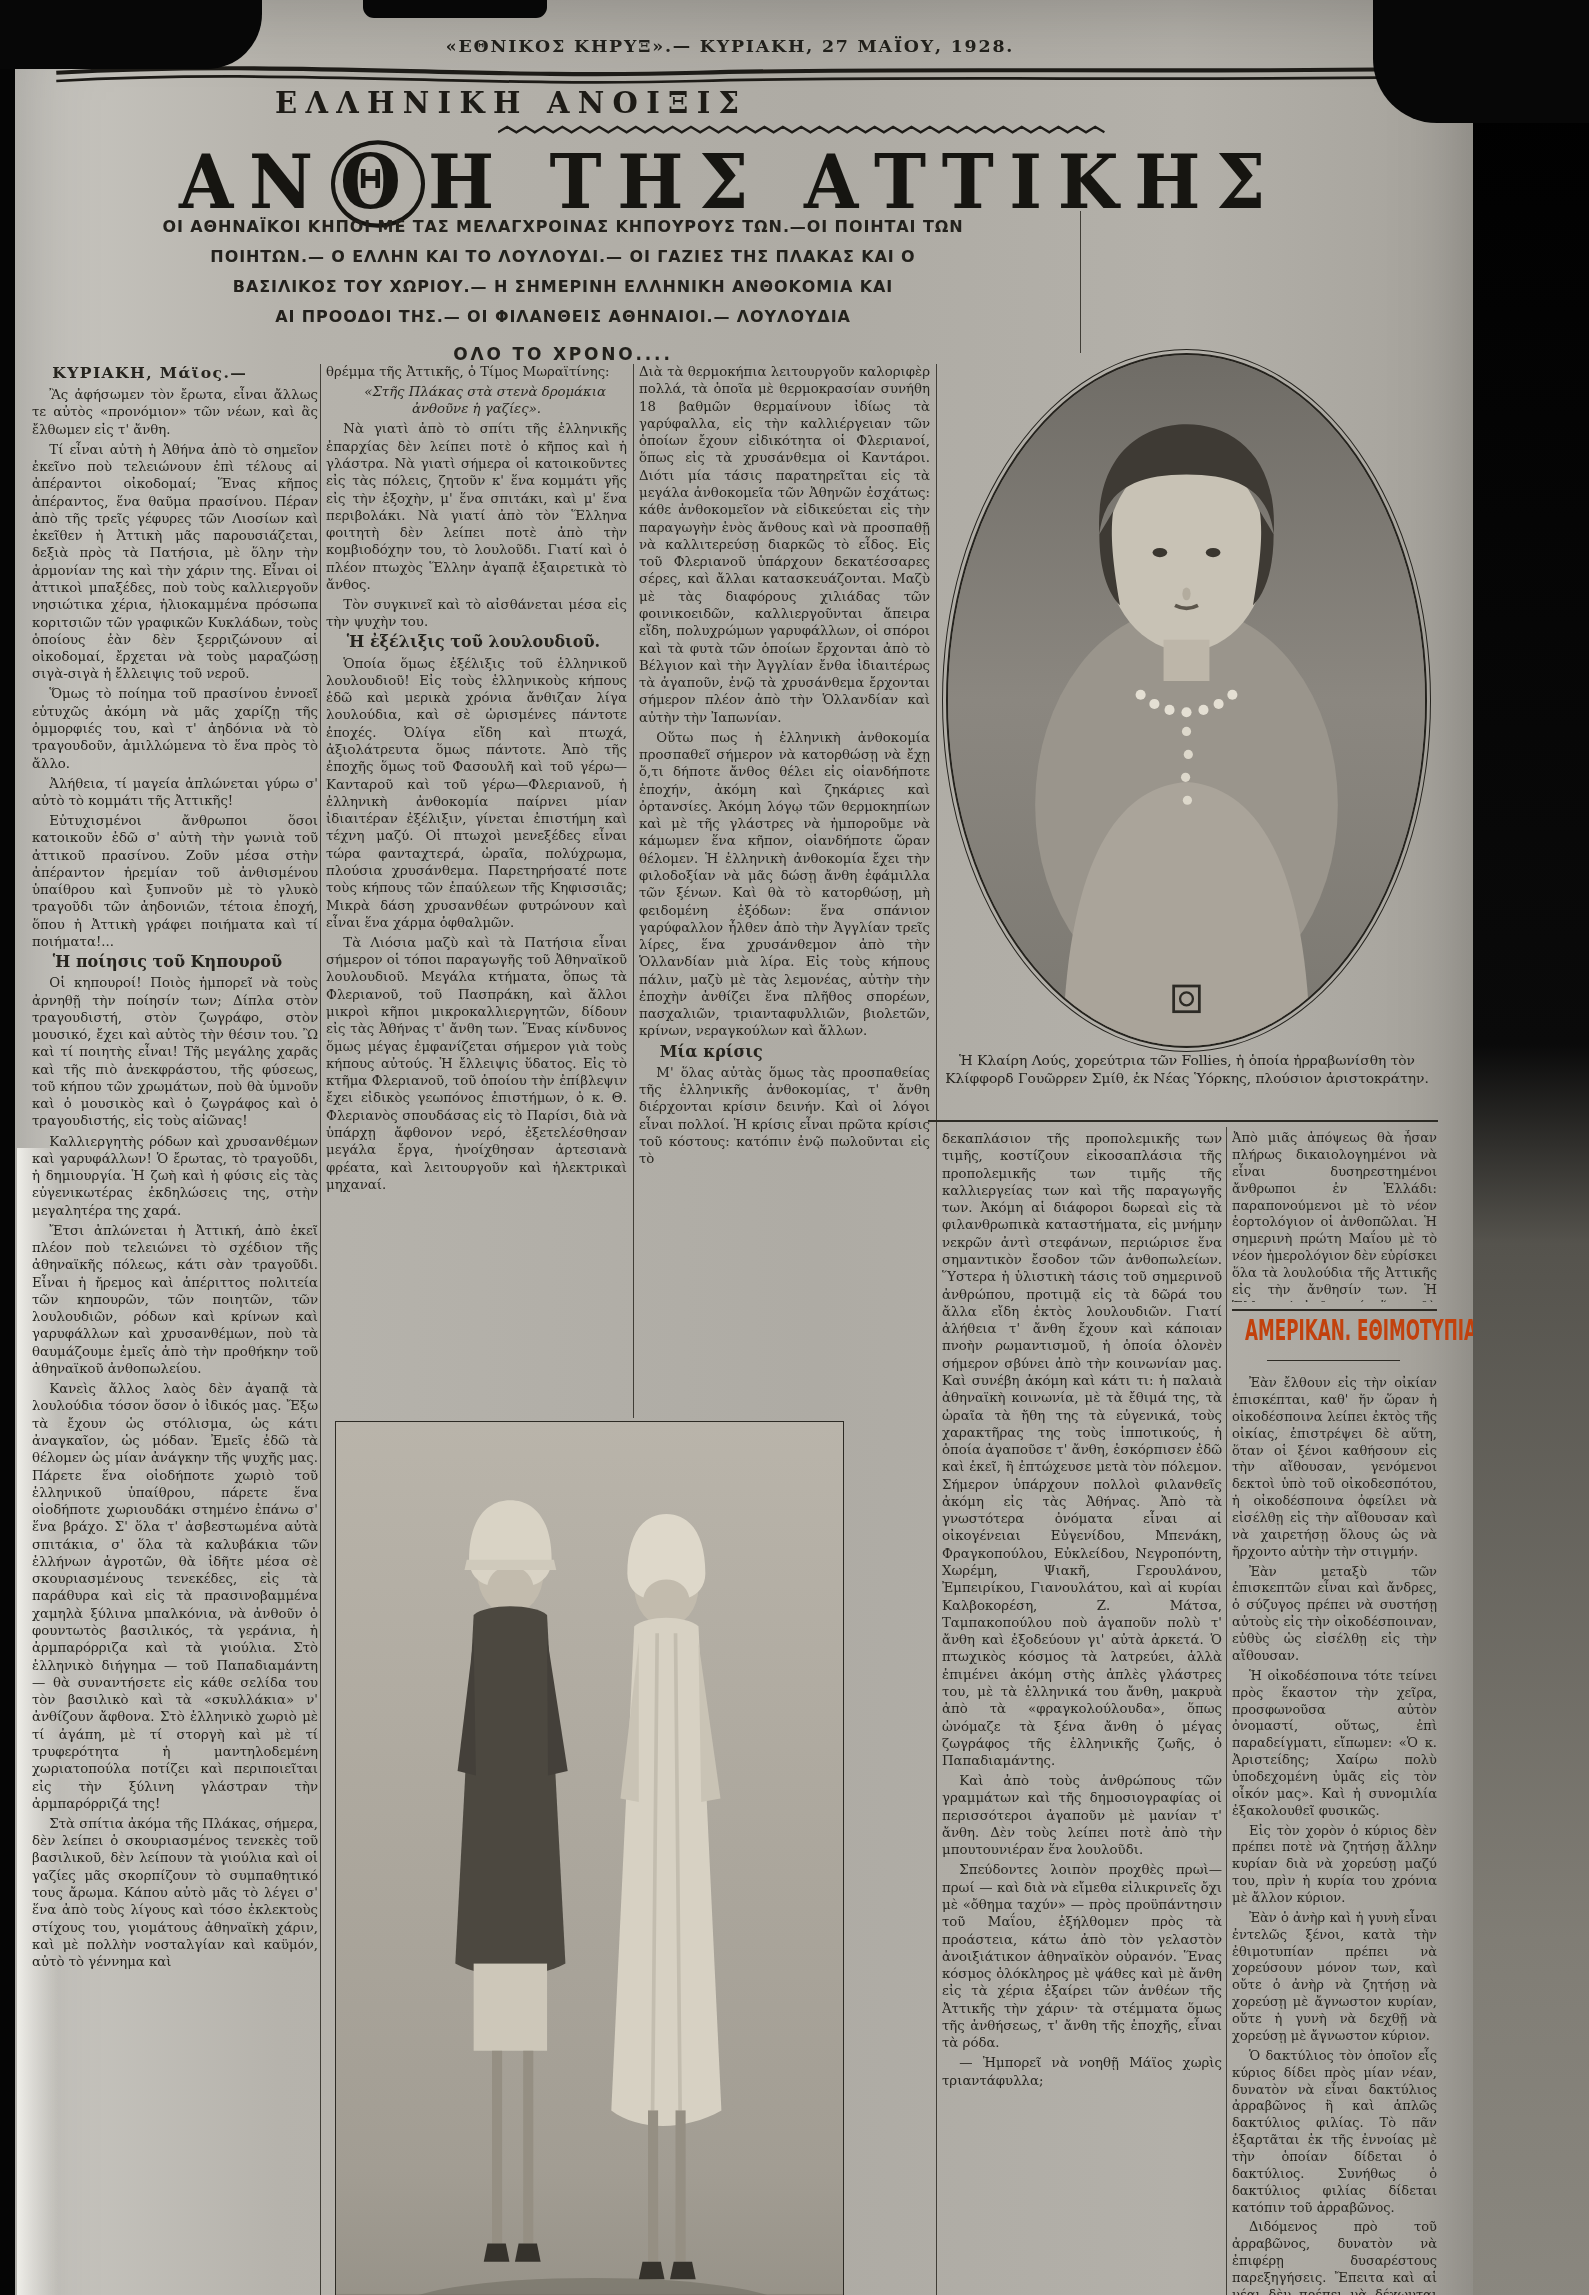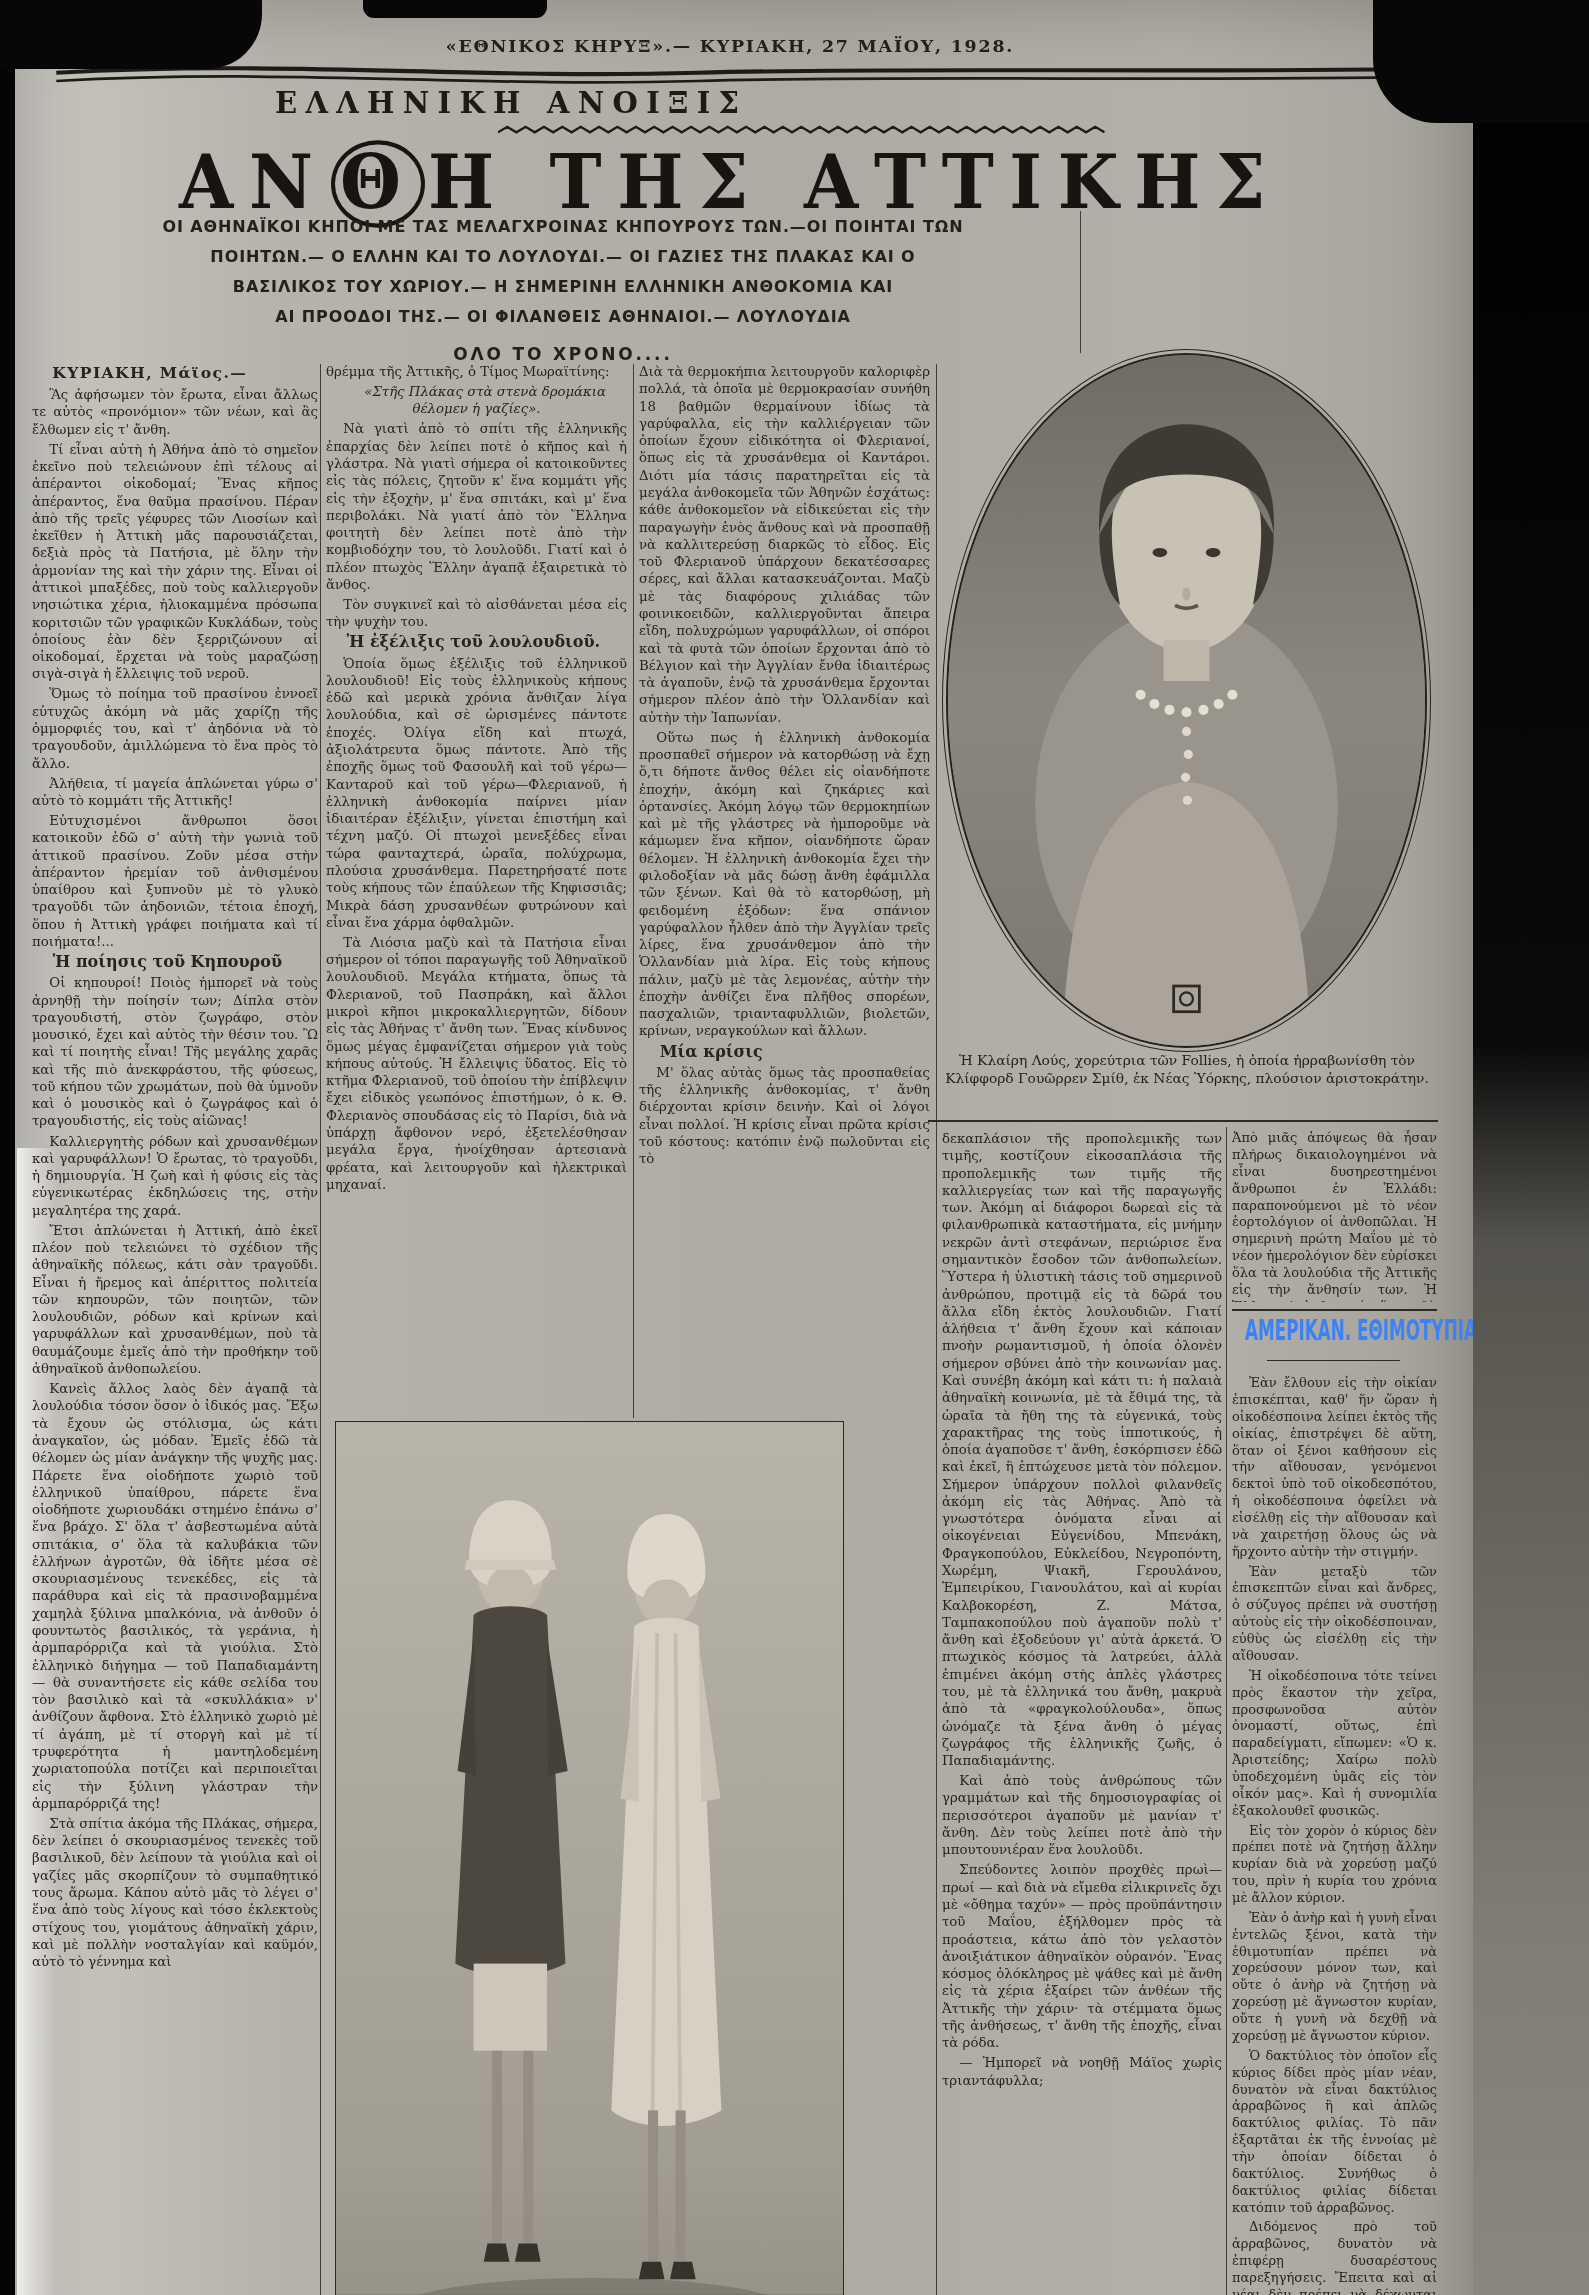--- a/index.html
+++ b/index.html
@@ -42,21 +42,21 @@
   .hr{position:absolute;height:1.8px;background:#2c2a24;}
 
   .col{position:absolute;overflow:hidden;font-size:13.3px;line-height:1.30;text-align:justify;}
   .col p{margin:0 0 2.8px 0;text-indent:1.3em;}
   .col p.noindent{text-indent:0;}
   .dateline{font-size:15.6px;letter-spacing:1.4px;font-weight:bold;text-indent:0;}
   .subhead{font-size:16px;font-weight:bold;text-align:left;text-indent:0;margin:12px 0 8.3px 0;line-height:1.15;}
   .verse{text-align:center;text-indent:0;font-style:italic;}
 
   .amer-header{position:absolute;left:1216px;top:1319px;width:216px;text-align:center;
-               font-family:"DejaVu Sans", sans-serif;font-weight:900;font-size:21px;color:#3b82f6;
+               font-family:"DejaVu Sans", sans-serif;font-weight:900;font-size:21px;color:#c2410c;
                white-space:nowrap;}
   .amer-header>span{display:inline-block;transform:scale(0.80,1.35);transform-origin:center;}
 
   .photo-oval{position:absolute;left:946px;top:353px;width:477px;height:691px;border-radius:50%;
               border:2.3px solid #24221d;outline:0.9px solid #24221d;outline-offset:3.2px;overflow:hidden;
               background:#7c7973;}
   .caption{position:absolute;text-align:center;font-size:13.8px;line-height:1.3;color:#23211c;}
   .photo-pair{position:absolute;left:335px;top:1421px;width:507px;height:996px;
               border:1.8px solid #2c2a24;overflow:hidden;background:#aaa69d;}
 </style>
@@ -105,21 +105,21 @@
     <p class="subhead">Ἡ ποίησις τοῦ Κηπουροῦ</p>
     <p>Οἱ κηπουροί! Ποιὸς ἠμπορεῖ νὰ τοὺς ἀρνηθῇ τὴν ποίησίν των; Δίπλα στὸν τραγουδιστή, στὸν ζωγράφο, στὸν μουσικό, ἔχει καὶ αὐτὸς τὴν θέσιν του. Ὢ καὶ τί ποιητὴς εἶναι! Τῆς μεγάλης χαρᾶς καὶ τῆς πιὸ ἀνεκφράστου, τῆς φύσεως, τοῦ κήπου τῶν χρωμάτων, ποὺ θὰ ὑμνοῦν καὶ ὁ μουσικὸς καὶ ὁ ζωγράφος καὶ ὁ τραγουδιστής, εἰς τοὺς αἰῶνας!</p>
     <p>Καλλιεργητὴς ρόδων καὶ χρυσανθέμων καὶ γαρυφάλλων! Ὁ ἔρωτας, τὸ τραγοῦδι, ἡ δημιουργία. Ἡ ζωὴ καὶ ἡ φύσις εἰς τὰς εὐγενικωτέρας ἐκδηλώσεις της, στὴν μεγαλητέρα της χαρά.</p>
     <p>Ἔτσι ἁπλώνεται ἡ Ἀττική, ἀπὸ ἐκεῖ πλέον ποὺ τελειώνει τὸ σχέδιον τῆς ἀθηναϊκῆς πόλεως, κάτι σὰν τραγοῦδι. Εἶναι ἡ ἤρεμος καὶ ἀπέριττος πολιτεία τῶν κηπουρῶν, τῶν ποιητῶν, τῶν λουλουδιῶν, ρόδων καὶ κρίνων καὶ γαρυφάλλων καὶ χρυσανθέμων, ποὺ τὰ θαυμάζουμε ἐμεῖς ἀπὸ τὴν προθήκην τοῦ ἀθηναϊκοῦ ἀνθοπωλείου.</p>
     <p>Κανεὶς ἄλλος λαὸς δὲν ἀγαπᾷ τὰ λουλούδια τόσον ὅσον ὁ ἰδικός μας. Ἔξω τὰ ἔχουν ὡς στόλισμα, ὡς κάτι ἀναγκαῖον, ὡς μόδαν. Ἐμεῖς ἐδῶ τὰ θέλομεν ὡς μίαν ἀνάγκην τῆς ψυχῆς μας. Πάρετε ἕνα οἱοδήποτε χωριὸ τοῦ ἑλληνικοῦ ὑπαίθρου, πάρετε ἕνα οἱοδήποτε χωριουδάκι στημένο ἐπάνω σ' ἕνα βράχο. Σ' ὅλα τ' ἀσβεστωμένα αὐτὰ σπιτάκια, σ' ὅλα τὰ καλυβάκια τῶν ἑλλήνων ἀγροτῶν, θὰ ἰδῆτε μέσα σὲ σκουριασμένους τενεκέδες, εἰς τὰ παράθυρα καὶ εἰς τὰ πρασινοβαμμένα χαμηλὰ ξύλινα μπαλκόνια, νὰ ἀνθοῦν ὁ φουντωτὸς βασιλικός, τὰ γεράνια, ἡ ἀρμπαρόρριζα καὶ τὰ γιούλια. Στὸ ἑλληνικὸ διήγημα — τοῦ Παπαδιαμάντη — θὰ συναντήσετε εἰς κάθε σελίδα του τὸν βασιλικὸ καὶ τὰ «σκυλλάκια» ν' ἀνθίζουν ἄφθονα. Στὸ ἑλληνικὸ χωριὸ μὲ τί ἀγάπη, μὲ τί στοργὴ καὶ μὲ τί τρυφερότητα ἡ μαντηλοδεμένη χωριατοπούλα ποτίζει καὶ περιποιεῖται εἰς τὴν ξύλινη γλάστραν τὴν ἀρμπαρόρριζά της!</p>
     <p>Στὰ σπίτια ἀκόμα τῆς Πλάκας, σήμερα, δὲν λείπει ὁ σκουριασμένος τενεκὲς τοῦ βασιλικοῦ, δὲν λείπουν τὰ γιούλια καὶ οἱ γαζίες μᾶς σκορπίζουν τὸ συμπαθητικό τους ἄρωμα. Κάπου αὐτὸ μᾶς τὸ λέγει σ' ἕνα ἀπὸ τοὺς λίγους καὶ τόσο ἐκλεκτοὺς στίχους του, γιομάτους ἀθηναϊκὴ χάριν, καὶ μὲ πολλὴν νοσταλγίαν καὶ καϋμόν, αὐτὸ τὸ γέννημα καὶ</p>
   </div>
 
   <div class="col" style="left:326px;top:363px;width:301px;height:1054px;">
     <p class="noindent">θρέμμα τῆς Ἀττικῆς, ὁ Τίμος Μωραϊτίνης:</p>
-    <p class="verse">«Στῆς Πλάκας στὰ στενὰ δρομάκια θέλομεν ἡ γαζίες».</p>
+    <p class="verse">«Στῆς Πλάκας στὰ στενὰ δρομάκια ἀνθοῦνε ἡ γαζίες».</p>
     <p>Νὰ γιατὶ ἀπὸ τὸ σπίτι τῆς ἑλληνικῆς ἐπαρχίας δὲν λείπει ποτὲ ὁ κῆπος καὶ ἡ γλάστρα. Νὰ γιατὶ σήμερα οἱ κατοικοῦντες εἰς τὰς πόλεις, ζητοῦν κ' ἕνα κομμάτι γῆς εἰς τὴν ἐξοχὴν, μ' ἕνα σπιτάκι, καὶ μ' ἕνα περιβολάκι. Νὰ γιατί ἀπὸ τὸν Ἕλληνα φοιτητὴ δὲν λείπει ποτὲ ἀπὸ τὴν κομβιοδόχην του, τὸ λουλοῦδι. Γιατί καὶ ὁ πλέον πτωχὸς Ἕλλην ἀγαπᾷ ἐξαιρετικὰ τὸ ἄνθος.</p>
     <p>Τὸν συγκινεῖ καὶ τὸ αἰσθάνεται μέσα εἰς τὴν ψυχὴν του.</p>
     <p class="subhead">Ἡ ἐξέλιξις τοῦ λουλουδιοῦ.</p>
     <p>Ὁποία ὅμως ἐξέλιξις τοῦ ἑλληνικοῦ λουλουδιοῦ! Εἰς τοὺς ἑλληνικοὺς κήπους ἐδῶ καὶ μερικὰ χρόνια ἄνθιζαν λίγα λουλούδια, καὶ σὲ ὡρισμένες πάντοτε ἐποχές. Ὀλίγα εἴδη καὶ πτωχά, ἀξιολάτρευτα ὅμως πάντοτε. Ἀπὸ τῆς ἐποχῆς ὅμως τοῦ Φασουλῆ καὶ τοῦ γέρω—Κανταροῦ καὶ τοῦ γέρω—Φλεριανοῦ, ἡ ἑλληνικὴ ἀνθοκομία παίρνει μίαν ἰδιαιτέραν ἐξέλιξιν, γίνεται ἐπιστήμη καὶ τέχνη μαζύ. Οἱ πτωχοὶ μενεξέδες εἶναι τώρα φανταχτερά, ὡραῖα, πολύχρωμα, πλούσια χρυσάνθεμα. Παρετηρήσατέ ποτε τοὺς κήπους τῶν ἐπαύλεων τῆς Κηφισσιᾶς; Μικρὰ δάση χρυσανθέων φυτρώνουν καὶ εἶναι ἕνα χάρμα ὀφθαλμῶν.</p>
     <p>Τὰ Λιόσια μαζὺ καὶ τὰ Πατήσια εἶναι σήμερον οἱ τόποι παραγωγῆς τοῦ Ἀθηναϊκοῦ λουλουδιοῦ. Μεγάλα κτήματα, ὅπως τὰ Φλεριανοῦ, τοῦ Πασπράκη, καὶ ἄλλοι μικροὶ κῆποι μικροκαλλιεργητῶν, δίδουν εἰς τὰς Ἀθήνας τ' ἄνθη των. Ἕνας κίνδυνος ὅμως μέγας ἐμφανίζεται σήμερον γιὰ τοὺς κήπους αὐτούς. Ἡ ἔλλειψις ὕδατος. Εἰς τὸ κτῆμα Φλεριανοῦ, τοῦ ὁποίου τὴν ἐπίβλεψιν ἔχει εἰδικὸς γεωπόνος ἐπιστήμων, ὁ κ. Θ. Φλεριανὸς σπουδάσας εἰς τὸ Παρίσι, διὰ νὰ ὑπάρχῃ ἄφθονον νερό, ἐξετελέσθησαν μεγάλα ἔργα, ἠνοίχθησαν ἀρτεσιανὰ φρέατα, καὶ λειτουργοῦν καὶ ἠλεκτρικαὶ μηχαναί.</p>
   </div>
 
   <div class="col" style="left:639px;top:363px;width:291px;height:1054px;">
     <p class="noindent">Διὰ τὰ θερμοκήπια λειτουργοῦν καλοριφὲρ πολλά, τὰ ὁποῖα μὲ θερμοκρασίαν συνήθη 18 βαθμῶν θερμαίνουν ἰδίως τὰ γαρύφαλλα, εἰς τὴν καλλιέργειαν τῶν ὁποίων ἔχουν εἰδικότητα οἱ Φλεριανοί, ὅπως εἰς τὰ χρυσάνθεμα οἱ Καντάροι. Διότι μία τάσις παρατηρεῖται εἰς τὰ μεγάλα ἀνθοκομεῖα τῶν Ἀθηνῶν ἐσχάτως: κάθε ἀνθοκομεῖον νὰ εἰδικεύεται εἰς τὴν παραγωγὴν ἑνὸς ἄνθους καὶ νὰ προσπαθῇ νὰ καλλιτερεύσῃ διαρκῶς τὸ εἶδος. Εἰς τοῦ Φλεριανοῦ ὑπάρχουν δεκατέσσαρες σέρες, καὶ ἄλλαι κατασκευάζονται. Μαζὺ μὲ τὰς διαφόρους χιλιάδας τῶν φοινικοειδῶν, καλλιεργοῦνται ἄπειρα εἴδη, πολυχρώμων γαρυφάλλων, οἱ σπόροι καὶ τὰ φυτὰ τῶν ὁποίων ἔρχονται ἀπὸ τὸ Βέλγιον καὶ τὴν Ἀγγλίαν ἔνθα ἰδιαιτέρως τὰ ἀγαποῦν, ἐνῷ τὰ χρυσάνθεμα ἔρχονται σήμερον πλέον ἀπὸ τὴν Ὁλλανδίαν καὶ αὐτὴν τὴν Ἰαπωνίαν.</p>
     <p>Οὕτω πως ἡ ἑλληνικὴ ἀνθοκομία προσπαθεῖ σήμερον νὰ κατορθώσῃ νὰ ἔχῃ ὅ,τι δήποτε ἄνθος θέλει εἰς οἱανδήποτε ἐποχήν, ἀκόμη καὶ ζηκάριες καὶ ὀρτανσίες. Ἀκόμη λόγῳ τῶν θερμοκηπίων καὶ μὲ τῆς γλάστρες νὰ ἠμποροῦμε νὰ κάμωμεν ἕνα κῆπον, οἱανδήποτε ὥραν θέλομεν. Ἡ ἑλληνικὴ ἀνθοκομία ἔχει τὴν φιλοδοξίαν νὰ μᾶς δώσῃ ἄνθη ἐφάμιλλα τῶν ξένων. Καὶ θὰ τὸ κατορθώσῃ, μὴ φειδομένη ἐξόδων: ἕνα σπάνιον γαρύφαλλον ἦλθεν ἀπὸ τὴν Ἀγγλίαν τρεῖς λίρες, ἕνα χρυσάνθεμον ἀπὸ τὴν Ὁλλανδίαν μιὰ λίρα. Εἰς τοὺς κήπους πάλιν, μαζὺ μὲ τὰς λεμονέας, αὐτὴν τὴν ἐποχὴν ἀνθίζει ἕνα πλῆθος σπορέων, πασχαλιῶν, τριανταφυλλιῶν, βιολετῶν, κρίνων, νεραγκούλων καὶ ἄλλων.</p>

